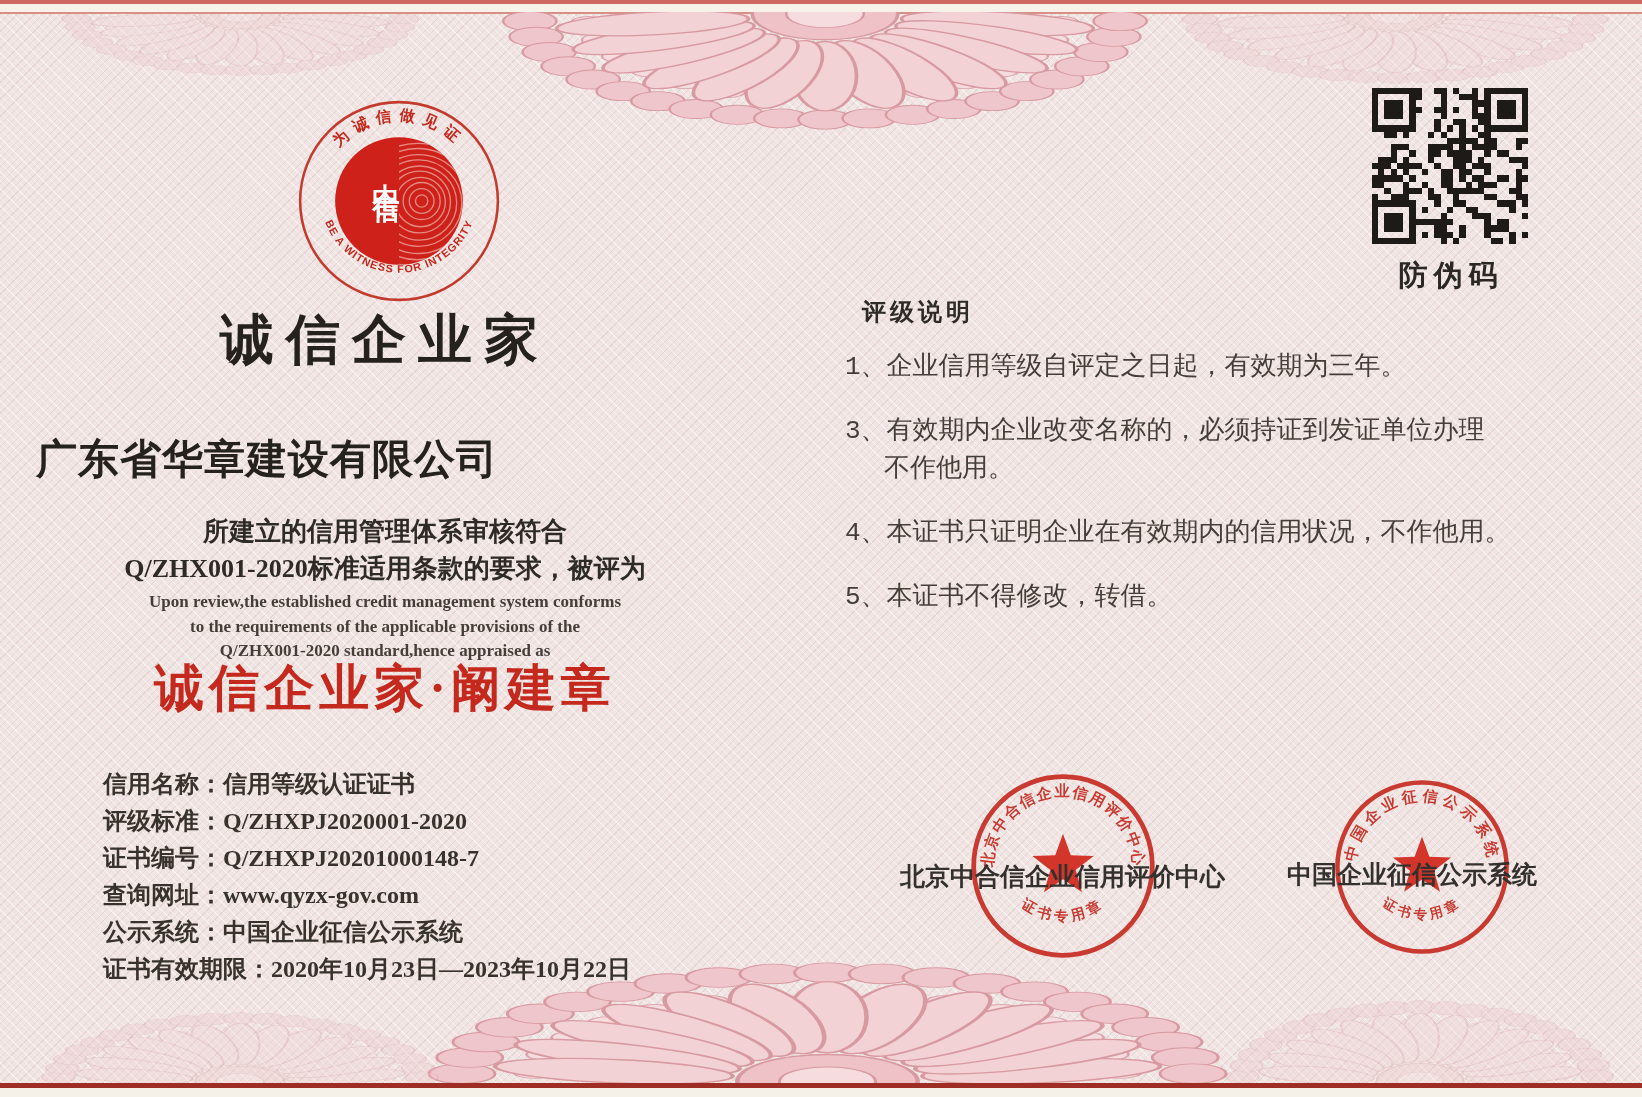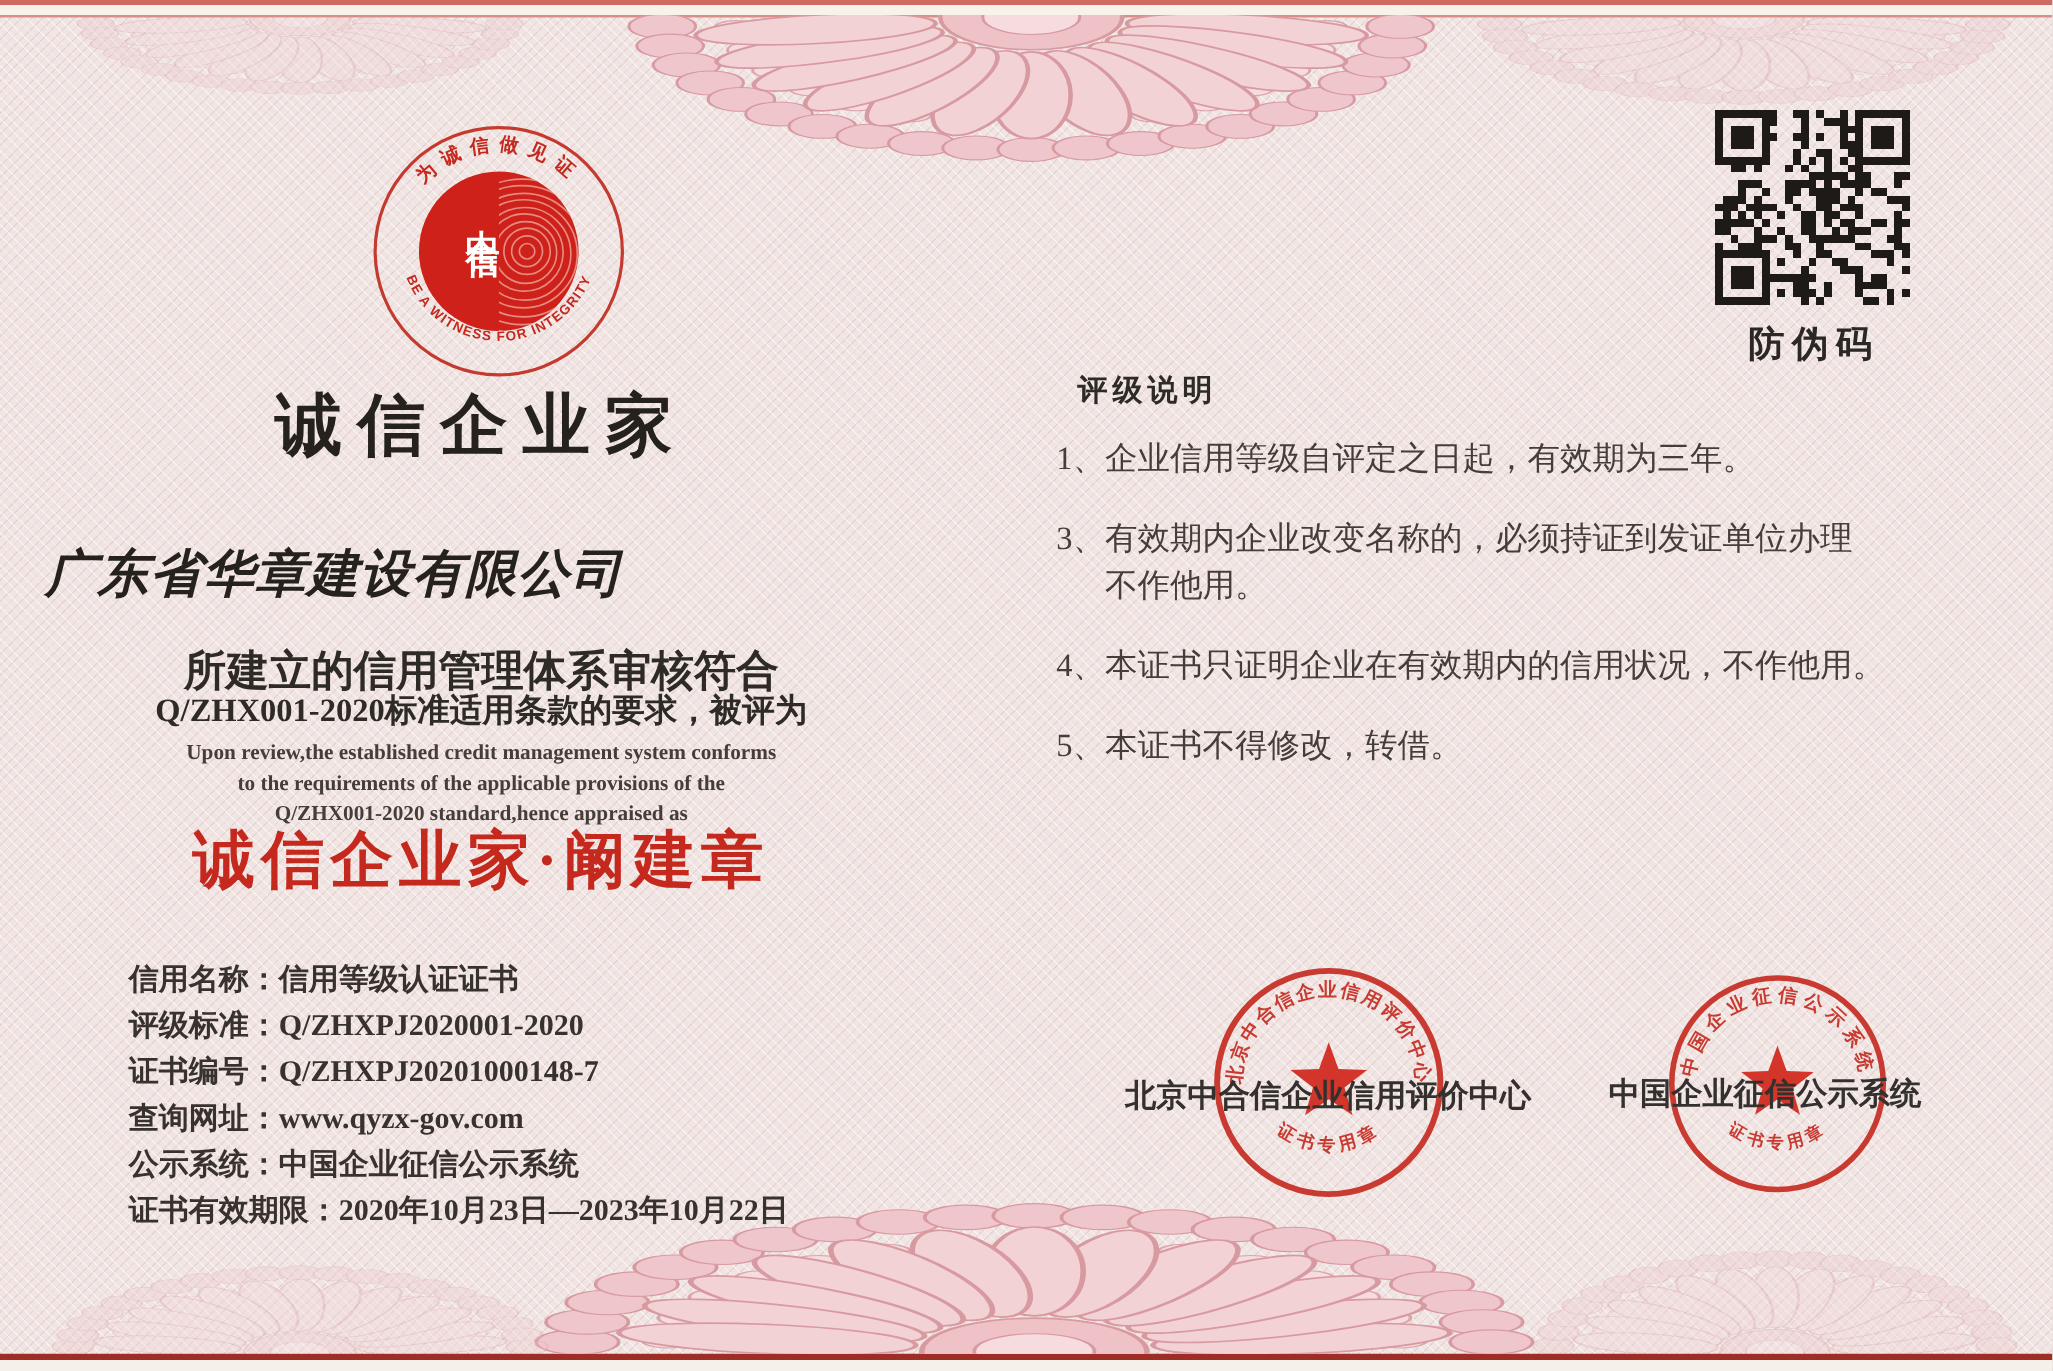--- a/index.html
+++ b/index.html
@@ -21,35 +21,35 @@
   
   .lace{pointer-events:none;z-index:1;}
   .lace svg{display:block;}
   .mirrored svg{transform:scaleY(-1);}
   .faint{opacity:.32;}
   
   .title{left:95px;width:580px;top:304px;text-align:center;font-size:54px;font-weight:bold;
          letter-spacing:12px;color:#25211d;z-index:2;}
   .subtitle{left:95px;width:580px;top:376px;text-align:center;font-size:21px;font-weight:bold;
          letter-spacing:2px;word-spacing:16px;color:#2e2a26;z-index:2;}
-  .company{left:36px;top:432px;font-size:41px;font-weight:bold;letter-spacing:1px;color:#25211d;z-index:2;font-style:italic;}
-  .stmt-cn1{left:60px;width:650px;top:514px;text-align:center;font-size:34px;font-weight:bold;color:#2e2a26;z-index:2;font-family:Liberation Serif, serif;}
+  .company{left:36px;top:432px;font-size:41px;font-weight:bold;letter-spacing:1px;color:#25211d;z-index:2;}
+  .stmt-cn1{left:60px;width:650px;top:514px;text-align:center;font-size:26px;font-weight:bold;color:#2e2a26;z-index:2;font-family:Liberation Serif, serif;}
   .stmt-cn2{left:60px;width:650px;top:551px;text-align:center;font-size:26px;font-weight:bold;color:#2e2a26;z-index:2;}
   .stmt-en{left:40px;width:690px;text-align:center;font-size:17px;font-weight:600;color:#453d37;z-index:2;}
   .en1{top:592px;} .en2{top:617px;} .en3{top:641px;}
   .award{left:30px;width:710px;top:655px;text-align:center;font-size:50px;font-weight:bold;
          letter-spacing:5px;color:#c5281c;z-index:2;}
   .fields{left:103px;top:766px;z-index:2;font-size:24px;font-weight:bold;color:#38322c;line-height:37px;}
   
   .qr-box{left:1372px;top:88px;width:156px;height:156px;z-index:2;}
   .qr-label{left:1356px;top:256px;width:190px;text-align:center;font-size:29px;letter-spacing:6px;
             color:#2b2724;font-weight:600;z-index:2;}
   .notes-heading{left:862px;top:296px;font-size:24px;font-weight:bold;letter-spacing:4px;color:#2e2a26;z-index:2;}
   .notes{left:845px;top:348px;width:724px;z-index:2;font-size:26px;color:#453e38;}
-  .note-item{margin-bottom:26px;line-height:38px;}
+  .note-item{margin-bottom:26px;line-height:38px;font-family:Liberation Mono, monospace;}
   .note-line2{padding-left:39px;}
   
   .seal{z-index:2;opacity:.9;}
   .seal-left{left:968px;top:771px;width:190px;height:190px;}
   .seal-right{left:1332px;top:777px;width:180px;height:180px;}
   .seal-caption{z-index:3;font-size:25px;font-weight:bold;color:#33302d;text-align:center;}
   .cap-left{left:890px;top:860px;width:345px;}
   .cap-right{left:1276px;top:858px;width:272px;}
   
   .logo{left:296px;top:98px;width:206px;height:206px;z-index:2;}

